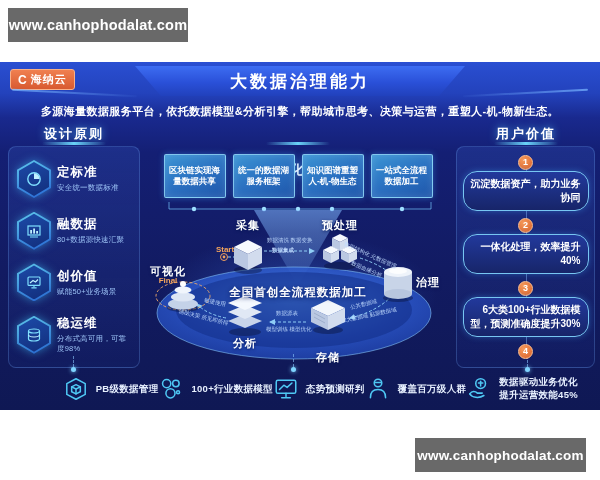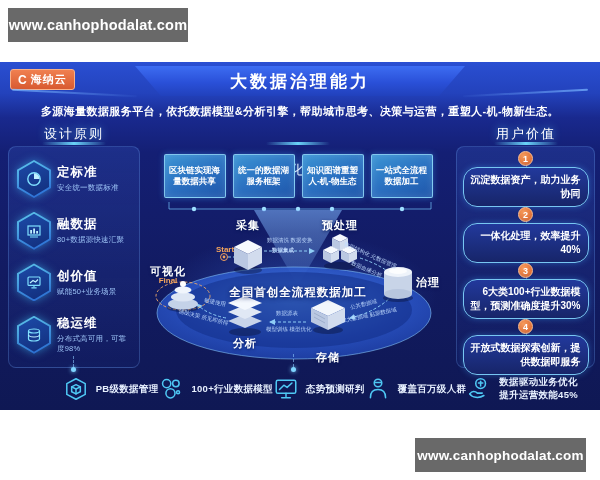--- a/index.html
+++ b/index.html
@@ -30,21 +30,21 @@
           background:linear-gradient(90deg,rgba(90,140,250,.05),rgba(120,180,255,.75));}
   .logo{position:absolute;left:10px;top:7px;display:flex;align-items:center;gap:4px;
         background:linear-gradient(180deg,#f08050,#d85a30);border:1px solid #f8b088;
         border-radius:3px;padding:2px 7px;color:#fff;}
   .logo-c{font-size:12px;font-weight:900;}
   .logo-text{font-size:11px;font-weight:bold;letter-spacing:1px;}
   .subtitle{position:absolute;left:0;right:0;top:42px;text-align:center;color:#fff;
             font-size:11px;font-weight:bold;letter-spacing:.4px;}
 
   
-  .col-header{position:absolute;top:63px;font-size:13px;font-weight:normal;color:#fff;
+  .col-header{position:absolute;top:63px;font-size:13px;font-weight:bold;color:#fff;
               text-align:center;letter-spacing:2px;text-shadow:0 0 8px rgba(90,200,255,.8);}
   .ch-left{left:8px;width:132px;}
   .ch-center{left:142px;width:312px;margin-top:36px;}
   .ch-right{left:456px;width:140px;}
   .col-underline{position:absolute;top:80px;height:3px;width:64px;border-radius:2px;
                  background:linear-gradient(90deg,rgba(110,220,255,0),rgba(110,220,255,.95),rgba(110,220,255,0));}
   .ul-left{left:42px;} .ul-center{left:266px;} .ul-right{left:494px;}
 
   
   .panel{position:absolute;top:84px;height:222px;border-radius:8px;box-sizing:border-box;
@@ -358,21 +358,20 @@
       <div class="rp-item">
         <div class="rp-num">2</div>
         <div class="rp-pill">一体化处理，效率提升40%</div>
       </div>
       <div class="rp-item">
         <div class="rp-num">3</div>
         <div class="rp-pill">6大类100+行业数据模型，预测准确度提升30%</div>
       </div>
       <div class="rp-item">
         <div class="rp-num">4</div>
-        <div class="rp-pill">开放式数据探索创新，提供数据即服务</div>
       </div>
     </div>
 
     <div class="drop drop-l"></div>
     <div class="drop drop-c"></div>
     <div class="drop drop-r"></div>
 
     <div class="footer">
 
       <div class="f-item">

